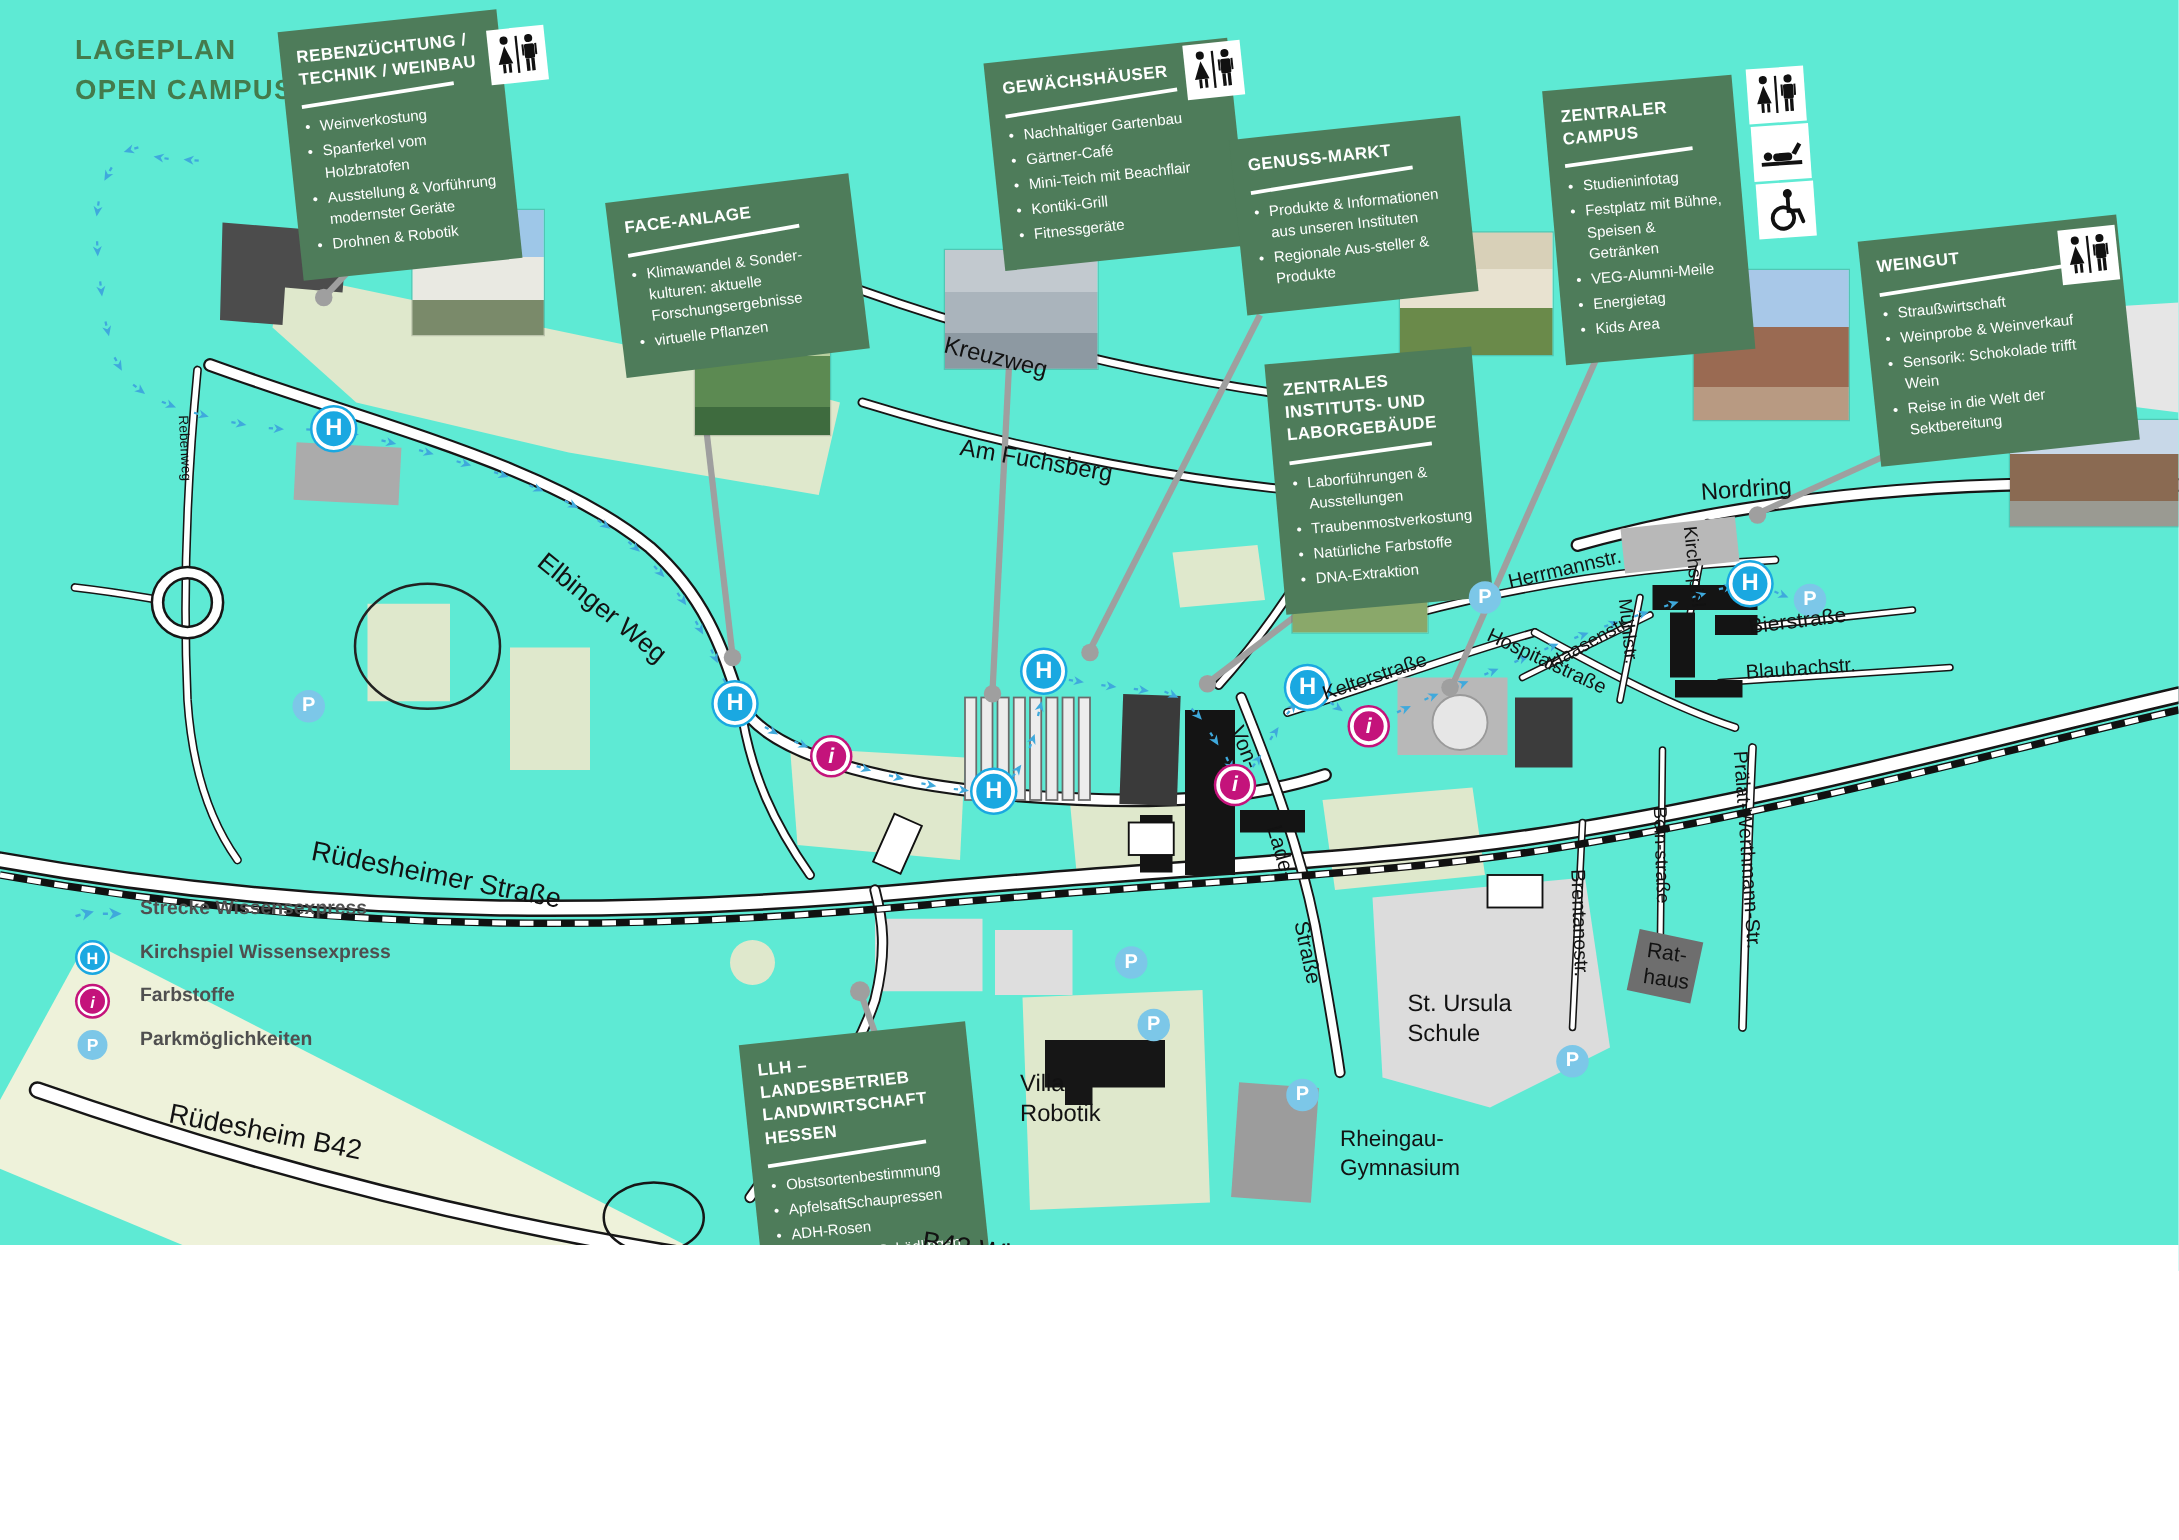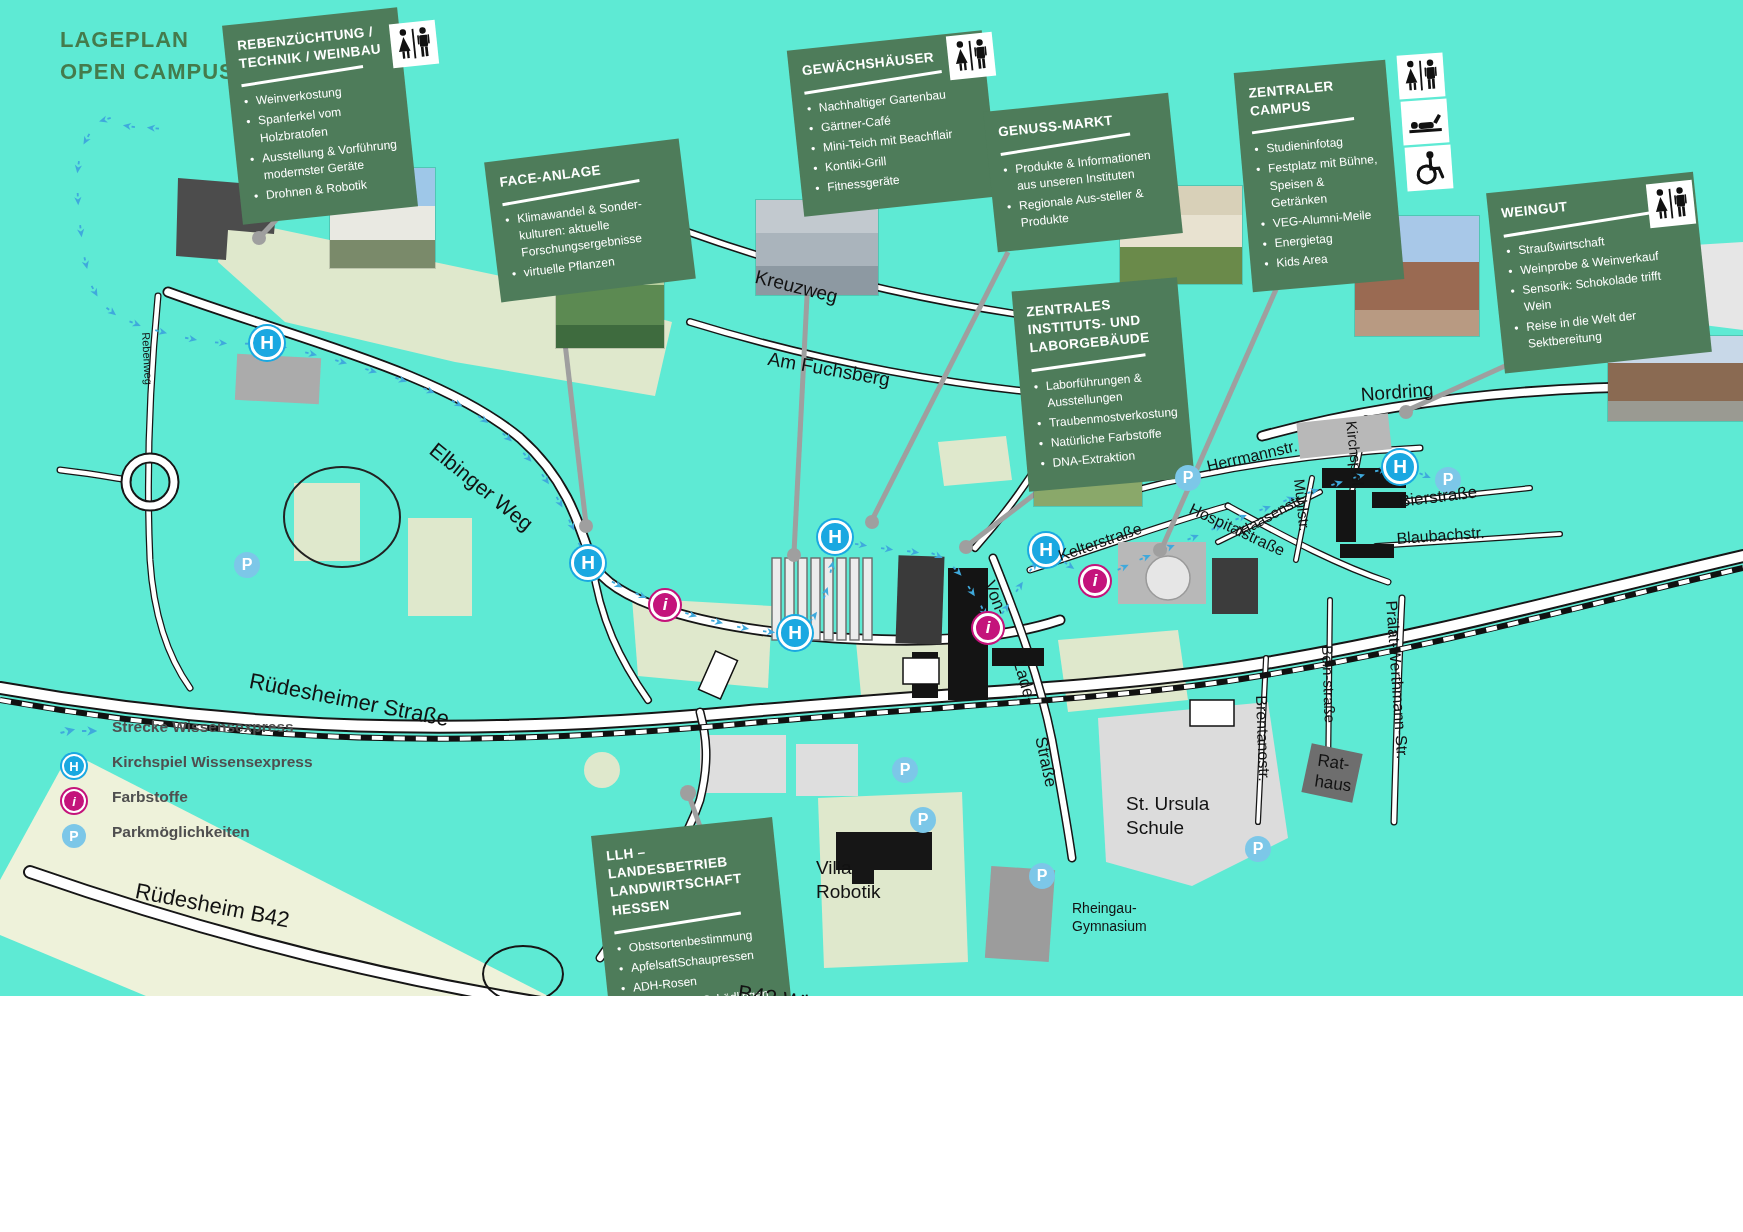--- a/index.html
+++ b/index.html
@@ -475,21 +475,21 @@
   <div class="street" style="left:1270px;top:695px;font-size:16px;transform:rotate(88deg);">Brentanostr.</div>
   <div class="street" style="left:998px;top:578px;font-size:17px;transform:rotate(68deg);">Von-</div>
   <div class="street" style="left:1028px;top:658px;font-size:17px;transform:rotate(74deg);">Lade-</div>
   <div class="street" style="left:1050px;top:735px;font-size:17px;transform:rotate(78deg);">Straße</div>
   <div class="street" style="left:152px;top:332px;font-size:11px;transform:rotate(87deg);">Rebenweg</div>
 
   <div class="place" style="left:1126px;top:780px;font-size:19px;margin-top:12px;">St. Ursula
 Schule</div>
   <div class="place" style="left:816px;top:856px;font-size:19px;">Villa
 Robotik</div>
-  <div class="place" style="left:1072px;top:900px;font-size:14px;">Rheingau-
+  <div class="place" style="left:1072px;top:900px;font-size:18px;">Rheingau-
 Gymnasium</div>
   <div class="place" style="left:1316px;top:752px;font-size:17px;transform:rotate(8deg);">Rat-
 haus</div>
 
   <div class="legend">
     <div class="legend-row">
       <span class="legend-ic">
         <svg width="16" height="12" viewBox="0 0 14 10" style="transform:rotate(-14deg)">
             <use href="#sym-arrow"></use>
           </svg>

